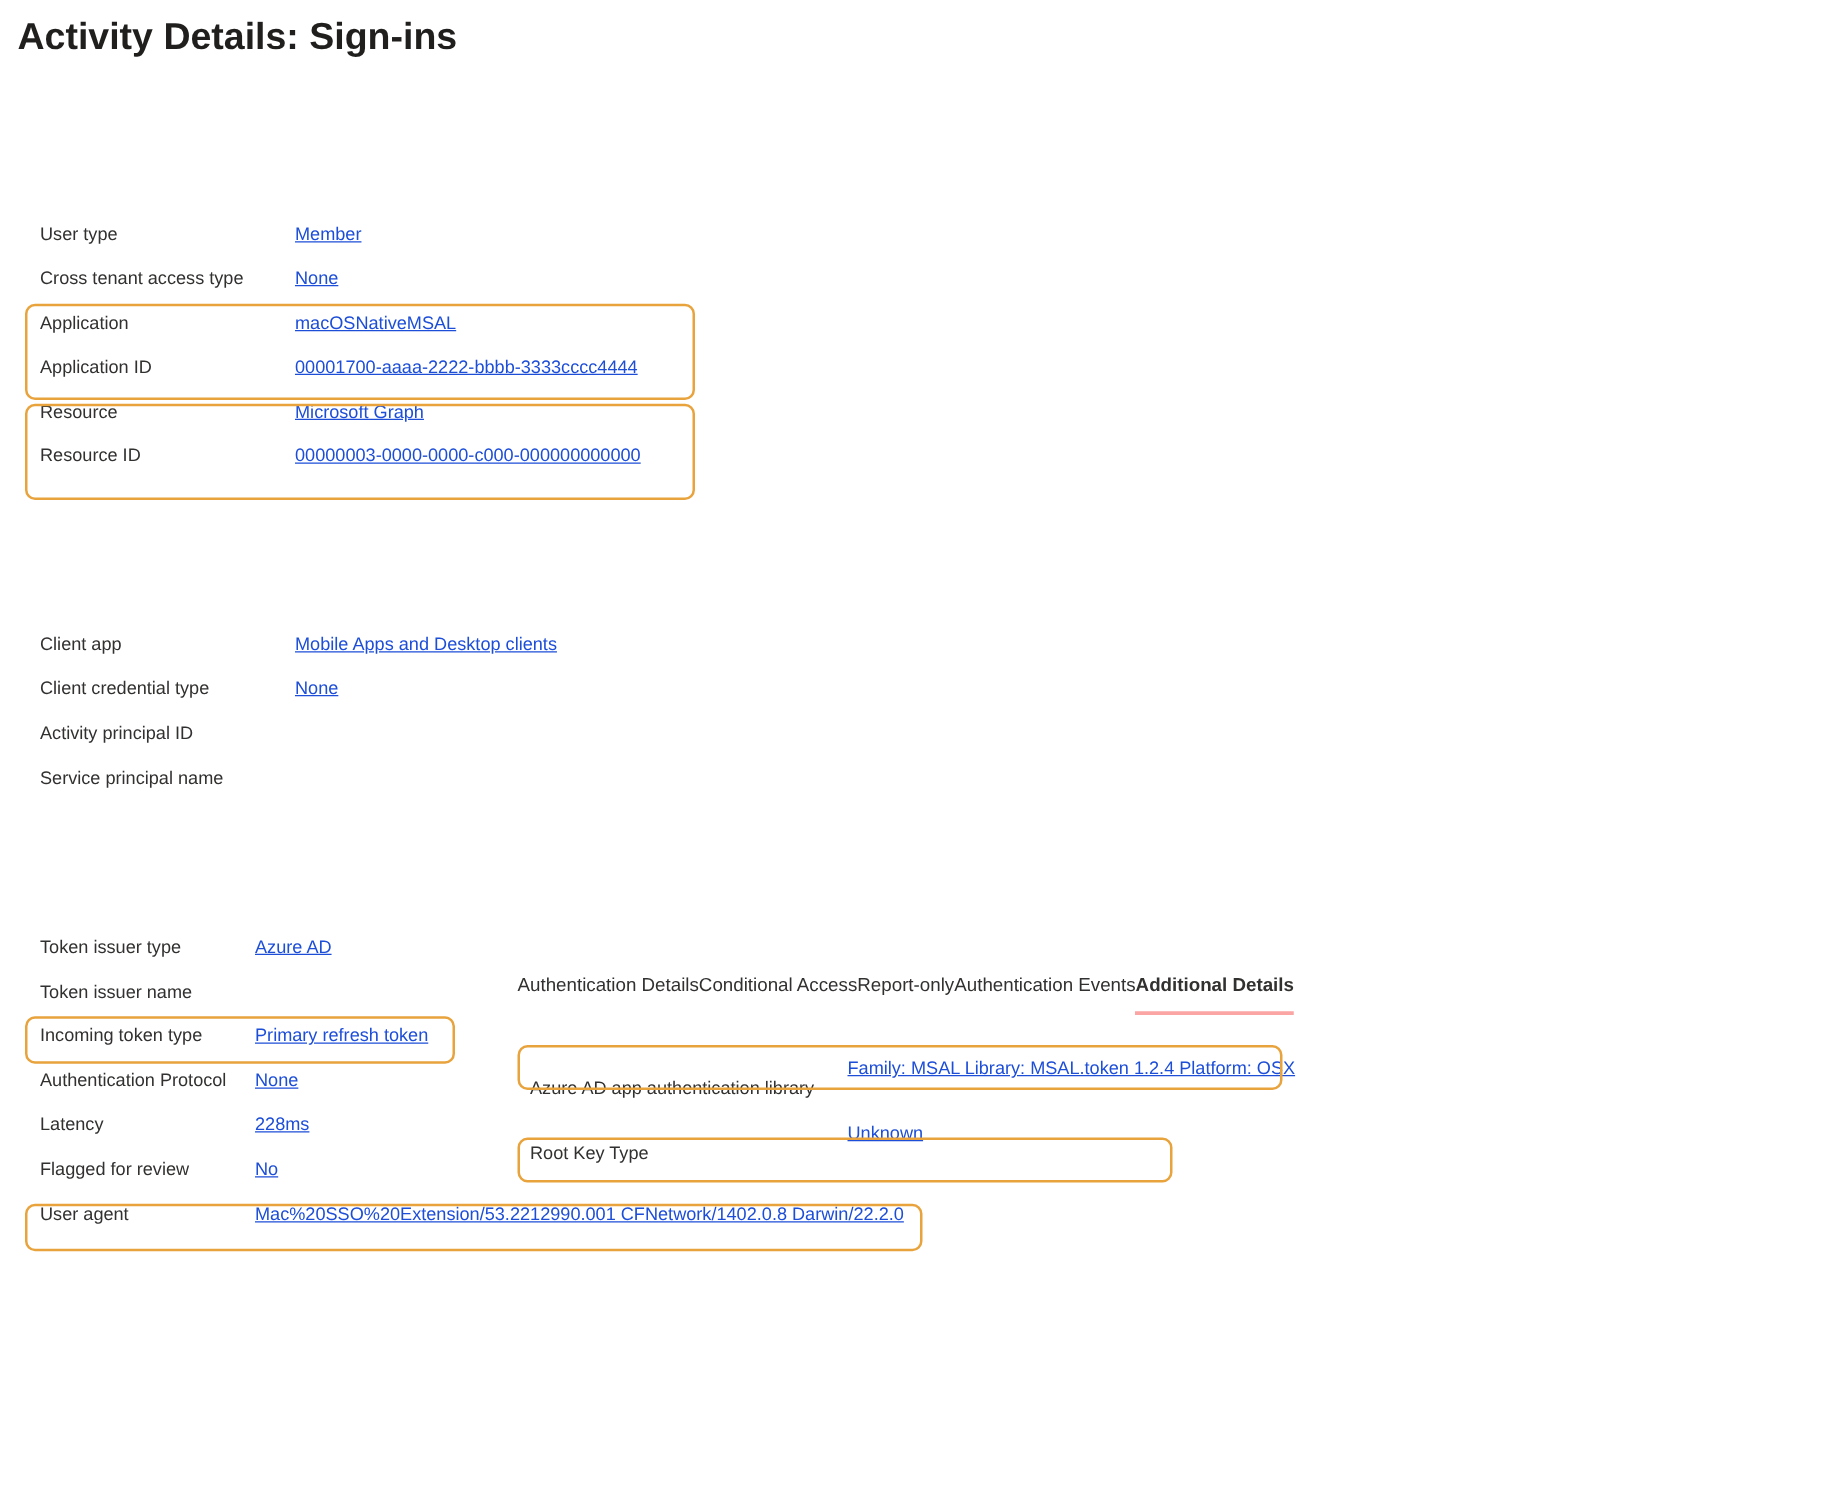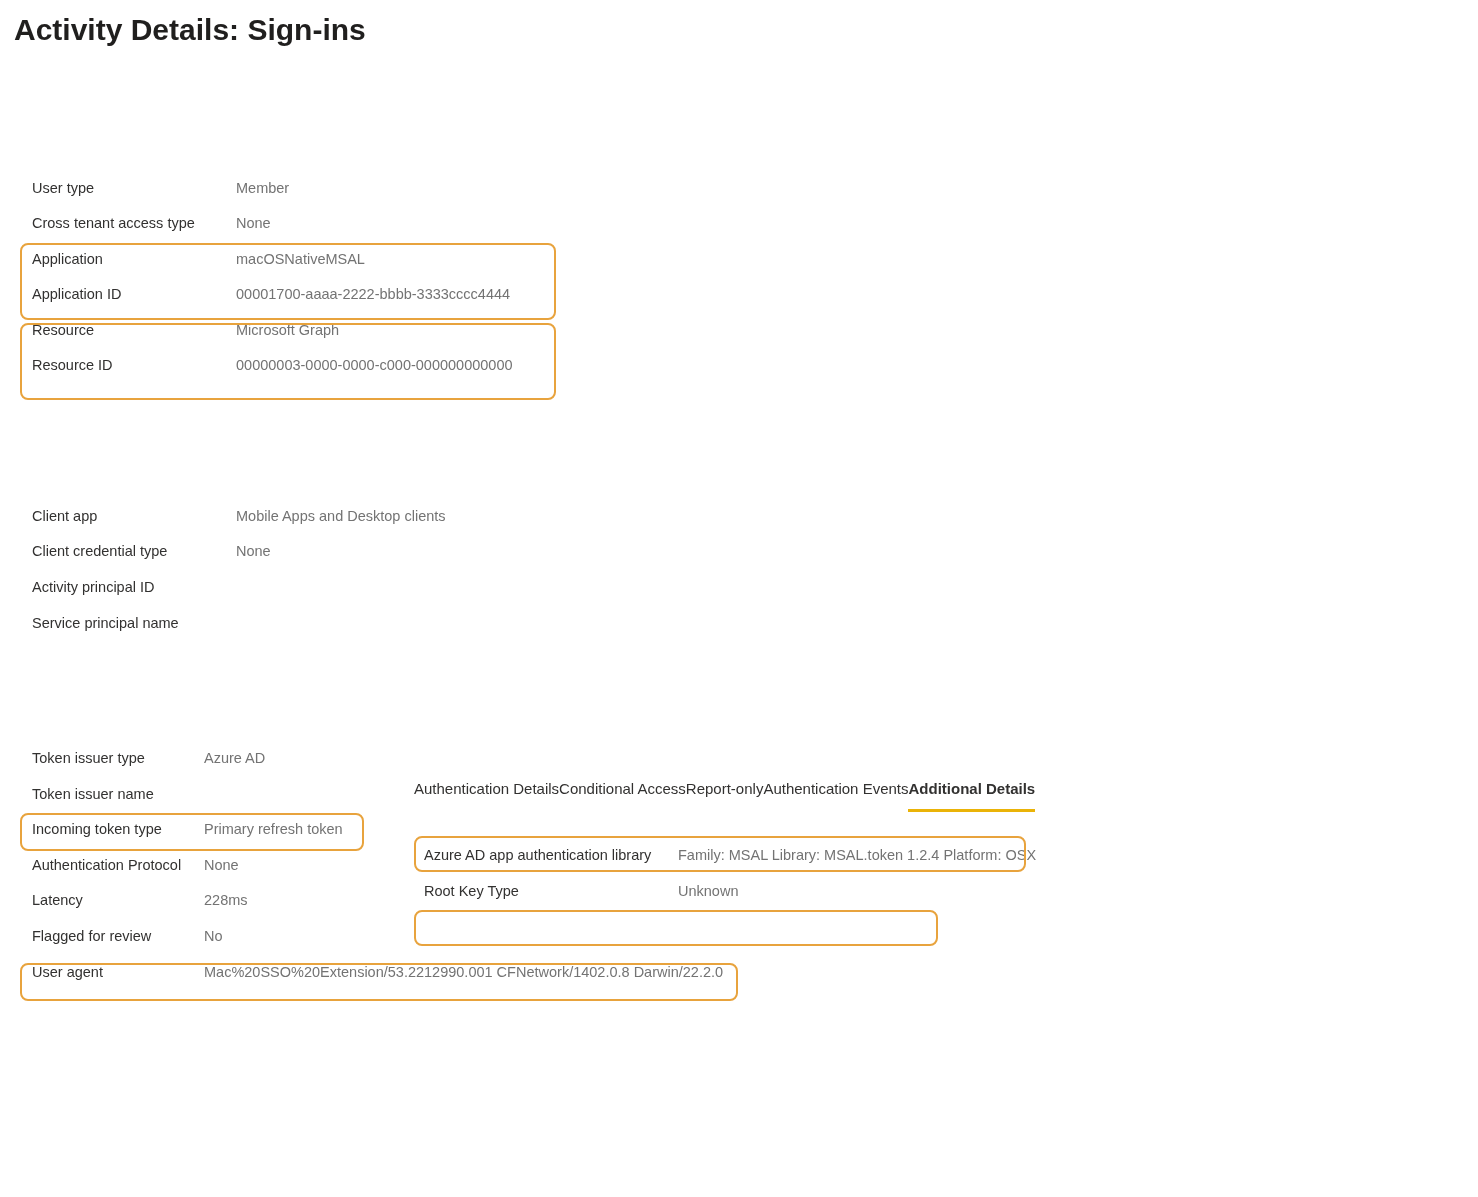--- a/index.html
+++ b/index.html
@@ -30,22 +30,23 @@
     display:flex;
     align-items:flex-start;
     padding:8px 0 8px 18px;
     box-sizing:border-box;
   }
   .kv-label{
     color:#323130;
     flex:0 0 auto;
   }
   .kv-value{
-    color:#737373;
+    color:#1d4ed8;
     flex:0 0 auto;
+    text-decoration:underline;
   }
   
   .b1 .kv-label{ width:204px; }
   .b1 .kv-value{ width:auto; }
   
   .b2 .kv-label{ width:204px; }
   
   .b3 .kv-label{ width:172px; }
   
   .hl{
@@ -75,32 +76,32 @@
     font-size:15px;
   }
   .tab{
     padding:6px 0 10px 0;
     color:#323130;
     cursor:pointer;
     white-space:nowrap;
   }
   .tab.active{
     font-weight:600;
-    border-bottom:3px solid #eab308;
+    border-bottom:3px solid #fca5a5;
   }
   .dt-block{
     position:relative;
     padding-left:6px;
   }
   .dt-row{
     display:flex;
     align-items:flex-start;
     padding:8px 0 8px 4px;
   }
-  .dt-row .kv-label{ width:254px; }
+  .dt-row .kv-label{ width:254px;margin-top:16px; }
 </style>
 </head>
 <body>
 
 <div class="page">
 
   <h1 class="page-title">Activity Details: Sign-ins</h1>
 
   <div class="kv-block b1">
     <div class="kv-row">

